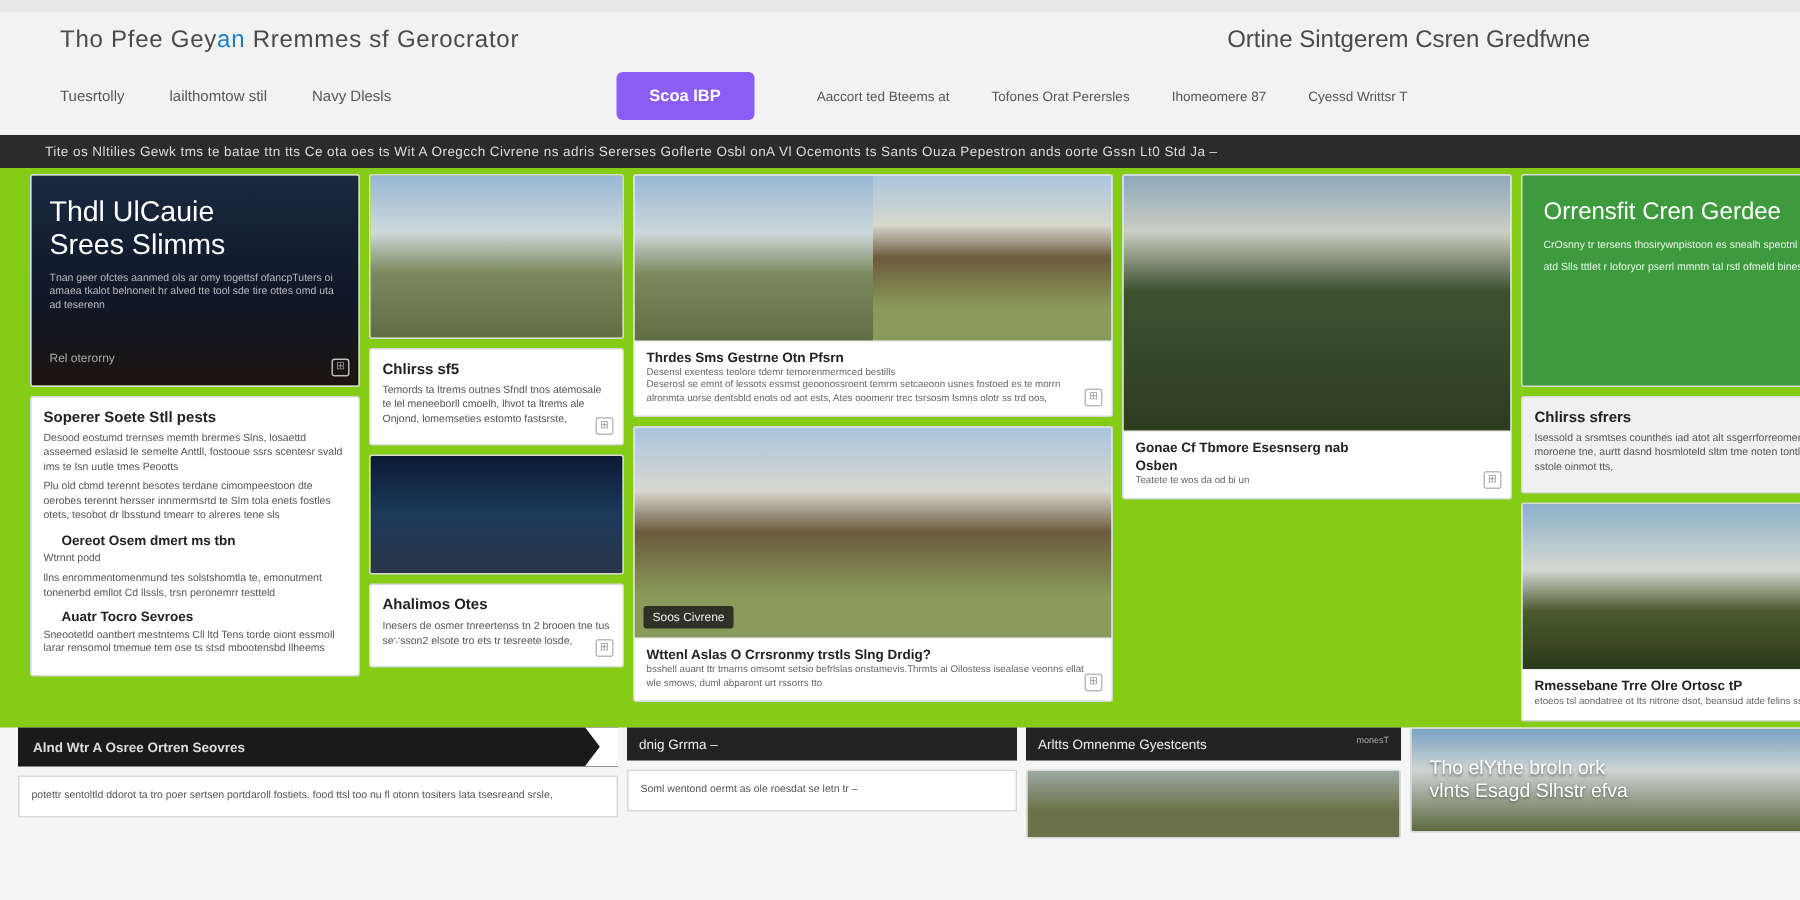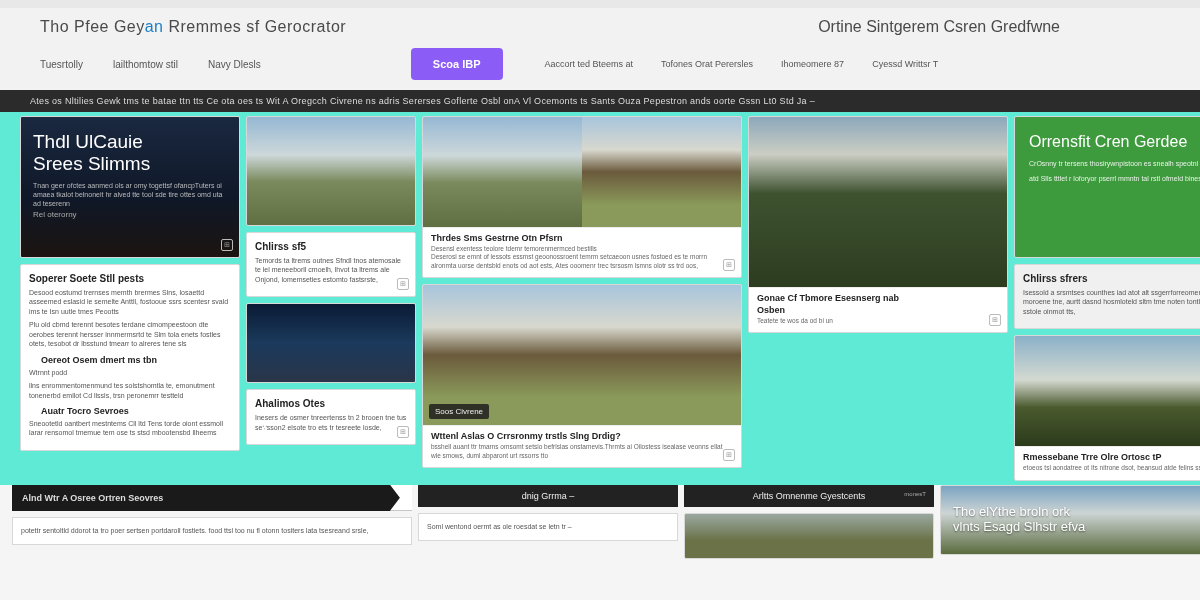--- a/index.html
+++ b/index.html
@@ -59,40 +59,40 @@
   color: #ddd;
   font-size: 9px;
   padding: 6px 30px;
   letter-spacing: 0.3px;
 }
 .grid {
   display: grid;
   grid-template-columns: 220px 170px 320px 260px 280px;
   gap: 6px;
   padding: 4px 20px;
-  background: #5eead4;
+  background: #84cc16;
 }
 .col { display: flex; flex-direction: column; gap: 6px; }
 .card {
   background: #fff;
   border: 1px solid #d8d8d8;
   border-radius: 2px;
   overflow: hidden;
   position: relative;
 }
 .hero-dark {
   background: linear-gradient(180deg, #1a2840 0%, #0f1828 58%, #1c1410 100%);
   color: #fff;
   padding: 14px 12px;
   height: 142px;
   position: relative;
 }
 .hero-dark h2 { font-size: 19px; font-weight: 400; line-height: 1.15; }
 .hero-dark p { font-size: 7px; color: #bbb; margin-top: 6px; line-height: 1.3; }
-.hero-dark .sub { font-size: 8px; color: #aaa; margin-top: 2px; }
+.hero-dark .sub { font-size: 8px; color: #aaa; margin-top: 26px; }
 .text-block { padding: 8px; }
 .text-block h3 { font-size: 10px; font-weight: 700; color: #222; margin-bottom: 4px; }
 .text-block h4 { font-size: 9px; font-weight: 700; color: #222; margin: 6px 12px 3px; }
 .text-block p { font-size: 7px; color: #555; line-height: 1.35; margin-bottom: 4px; }
 .img-block { background: #666; position: relative; }
 .img-sky { background: linear-gradient(180deg, #96b8d4 0%, #cdd8da 35%, #7a8a5c 60%, #5f6f42 100%); height: 110px; }
 .img-valley { background: linear-gradient(180deg, #a8c5dc 0%, #d8d8ce 30%, #6b5a3c 50%, #8a9a5a 80%); height: 140px; }
 .img-night { background: linear-gradient(180deg, #0a1a35 0%, #1b3a5c 50%, #2a3548 100%); height: 80px; }
 .img-forest { background: linear-gradient(180deg, #8ca8bb 0%, #cbcec3 22%, #3e5230 45%, #2c3d1f 100%); height: 200px; }
 .img-autumn { background: linear-gradient(180deg, #87b0cb 0%, #d6dcd8 35%, #7b7a3f 55%, #4a5028 100%); height: 126px; }
@@ -129,21 +129,21 @@
   position: absolute; right: 0; top: 0; bottom: 0; width: 22px;
   background: #fff;
   clip-path: polygon(0 0, 100% 0, 100% 100%, 0 100%, 45% 50%);
 }
 .row2 {
   display: grid;
   grid-template-columns: 400px 260px 250px 280px;
   gap: 6px;
   padding: 0 12px 4px;
 }
-.small-title { background: #222; color: #eee; padding: 6px 8px; font-size: 9px; position: relative; text-align: center; }
+.small-title { background: #222; color: #eee; padding: 6px 8px; font-size: 9px; position: relative; }
 .small-title .meta { position: absolute; right: 8px; top: 6px; font-size: 6px; color: #aaa; }
 .hero-right {
   background: linear-gradient(180deg, #7aa3c2 0%, #cdd4d4 40%, #5a6b3e 100%);
   color: #fff;
   padding: 18px 12px;
   height: 70px;
   text-shadow: 0 1px 2px rgba(0,0,0,0.5);
 }
 .hero-right h3 { font-size: 13px; font-weight: 400; line-height: 1.2; }
 .split-img { display: flex; }
@@ -172,21 +172,21 @@
     <button class="cta-button">Scoa IBP</button>
     <div class="nav-right">
       <span class="nav-item">Aaccort ted Bteems at</span>
       <span class="nav-item">Tofones Orat Perersles</span>
       <span class="nav-item">Ihomeomere 87</span>
       <span class="nav-item">Cyessd Writtsr T</span>
     </div>
   </div>
 </div>
 
-<div class="subheader-bar">Ates os Nltilies Gewk tms te batae ttn tts Ce ota oes ts Wit A Oregcch Civrene ns adris Sererses   Goflerte Osbl onA Vl Ocemonts ts Sants Ouza Pepestron ands oorte Gssn Lt0 Std Ja –</div>
+<div class="subheader-bar">Tite os Nltilies Gewk tms te batae ttn tts Ce ota oes ts Wit A Oregcch Civrene ns adris Sererses   Goflerte Osbl onA Vl Ocemonts ts Sants Ouza Pepestron ands oorte Gssn Lt0 Std Ja –</div>
 
 <div class="grid">
 
   <div class="col">
     <div class="card hero-dark">
       <h2>Thdl UlCauie</h2>
       <h2>Srees Slimms</h2>
       <p>Tnan geer ofctes aanmed ols ar omy togettsf ofancpTuters oi amaea tkalot belnoneit hr alved tte tool sde tire ottes omd uta ad teserenn</p>
       <div class="sub">Rel oterorny</div>
       <div class="badge-icon">⊞</div>

